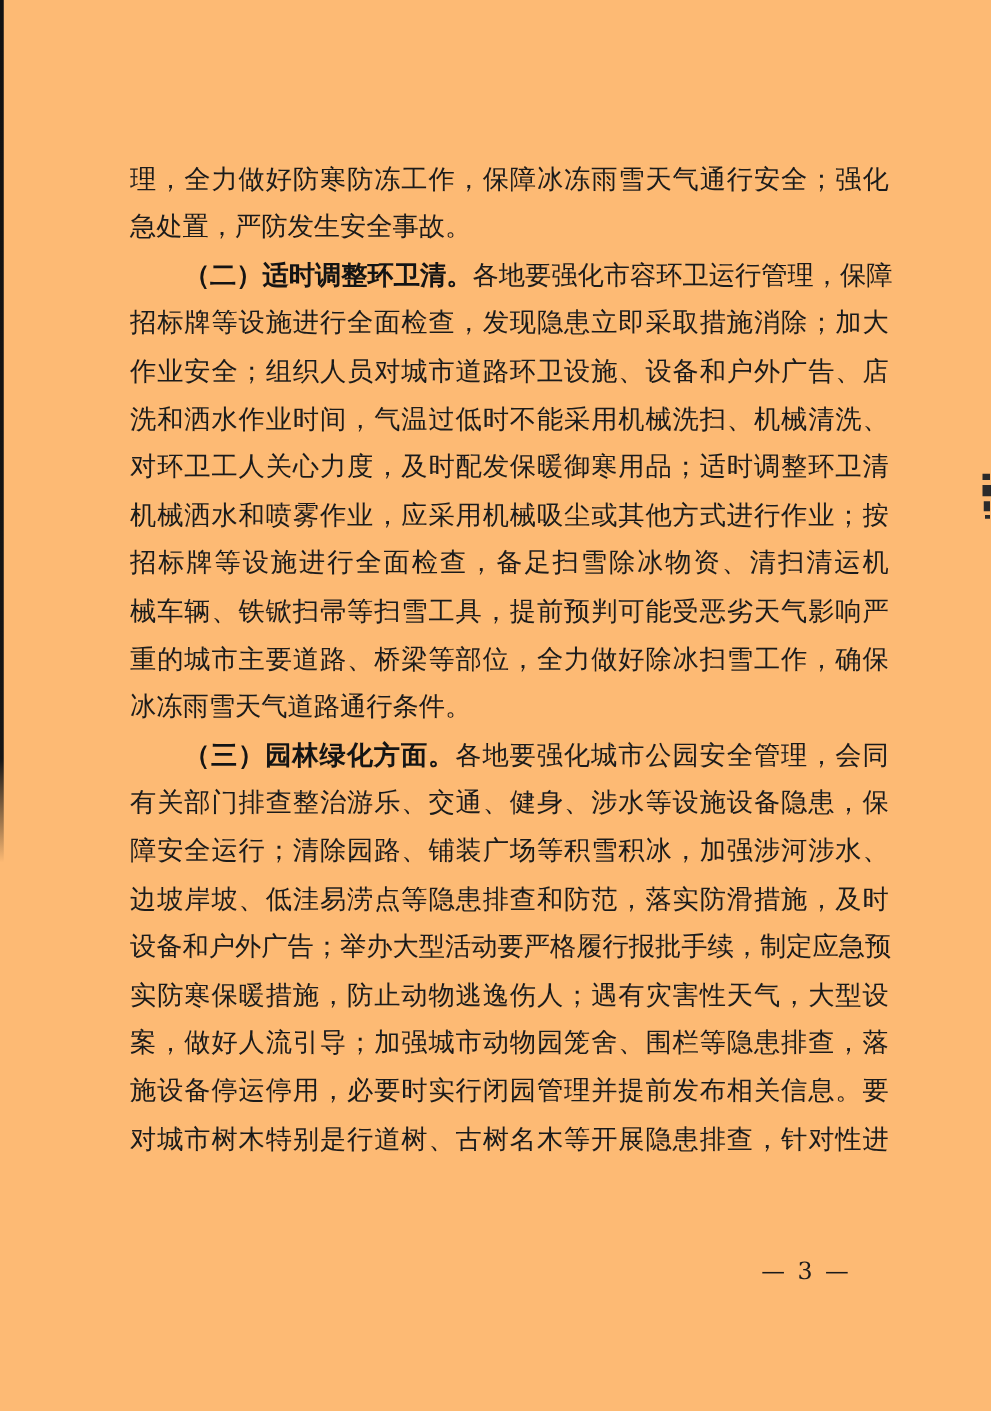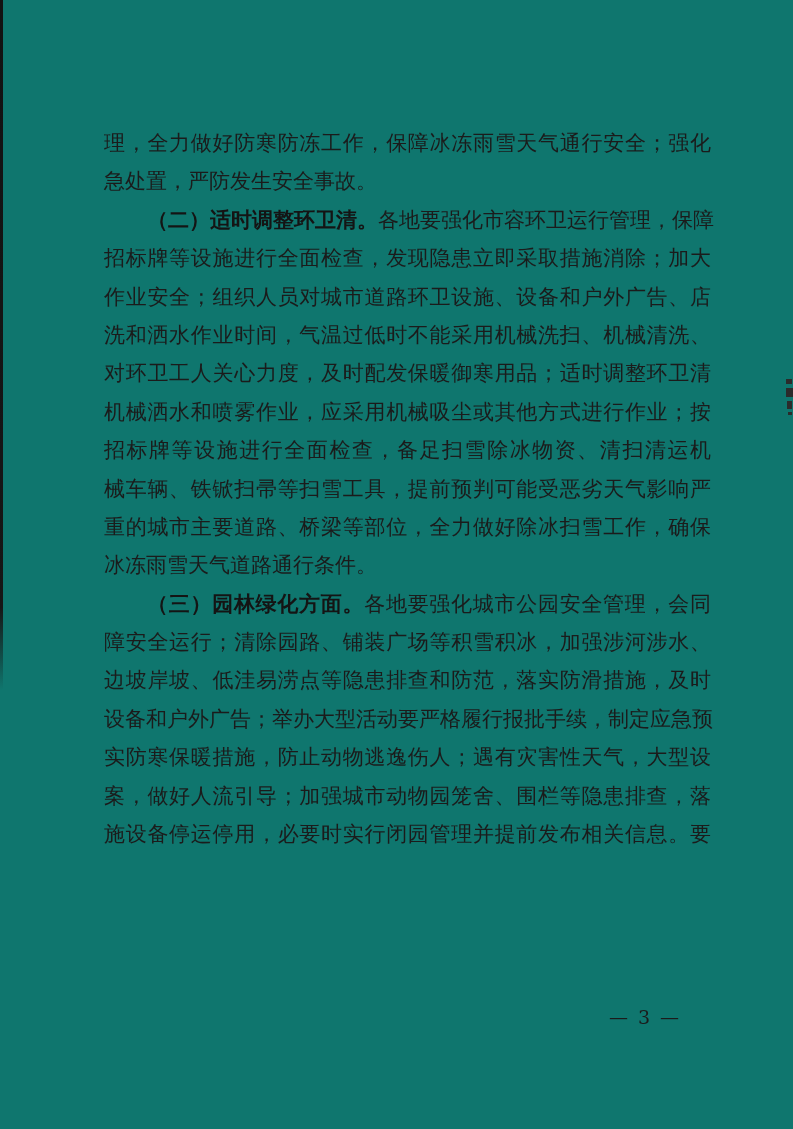--- a/index.html
+++ b/index.html
@@ -4,21 +4,21 @@
 <style>
   html, body {
     margin: 0;
     padding: 0;
     background: #e8e8e8;
   }
   .page {
     position: relative;
     width: 793px;
     height: 1129px;
-    background: #0f766e;
+    background: #fdba74;
     overflow: hidden;
     font-family: "DejaVu Serif", "Liberation Serif", serif;
   }
   
   .scan-edge-left {
     position: absolute;
     left: 0;
     top: 0;
     width: 3px;
     height: 690px;
@@ -104,25 +104,27 @@
           <div class="line">招标牌等设施进行全面检查，备足扫雪除冰物资、清扫清运机</div>
           <div class="line">械车辆、铁锨扫帚等扫雪工具，提前预判可能受恶劣天气影响严</div>
           <div class="line">重的城市主要道路、桥梁等部位，全力做好除冰扫雪工作，确保</div>
           <div class="line short">冰冻雨雪天气道路通行条件。</div>
         </div>
     </div>
 
     <div>
       <div class="line indent"><span class="section-heading">（三）园林绿化方面。</span><span>各地要强化城市公园安全管理，会同</span></div>
       <div id="para3-lines">
+          <div class="line">有关部门排查整治游乐、交通、健身、涉水等设施设备隐患，保</div>
           <div class="line">障安全运行；清除园路、铺装广场等积雪积冰，加强涉河涉水、</div>
           <div class="line">边坡岸坡、低洼易涝点等隐患排查和防范，落实防滑措施，及时</div>
           <div class="line">设备和户外广告；举办大型活动要严格履行报批手续，制定应急预</div>
           <div class="line">实防寒保暖措施，防止动物逃逸伤人；遇有灾害性天气，大型设</div>
           <div class="line">案，做好人流引导；加强城市动物园笼舍、围栏等隐患排查，落</div>
           <div class="line">施设备停运停用，必要时实行闭园管理并提前发布相关信息。要</div>
+          <div class="line">对城市树木特别是行道树、古树名木等开展隐患排查，针对性进</div>
         </div>
     </div>
 
   </div>
 
   <div class="footer">— 3 —</div>
 </div>
 
 </body></html>

